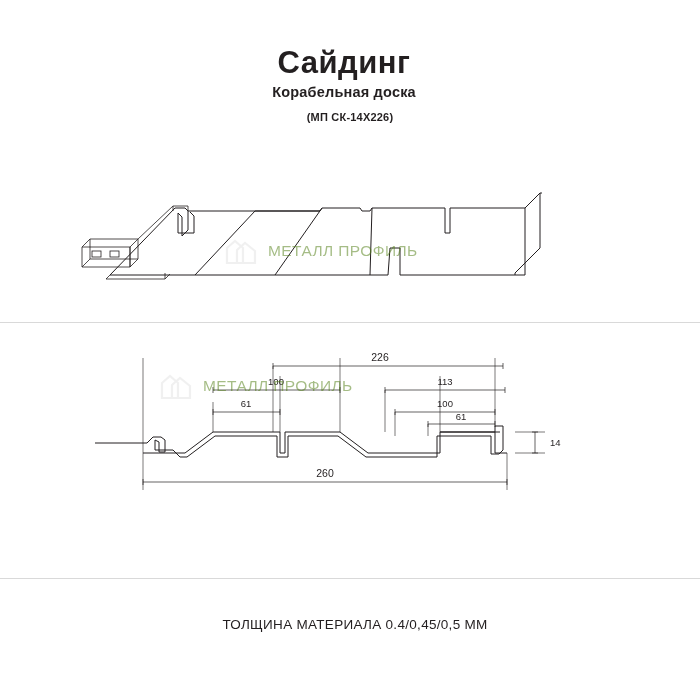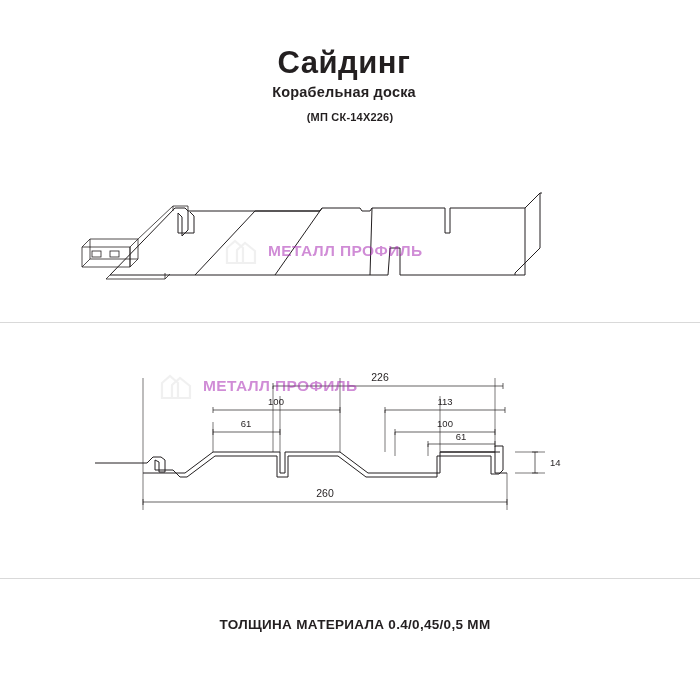--- a/index.html
+++ b/index.html
@@ -65,36 +65,36 @@
     background: #d9d9d9;
   }
   
   .footer {
     position: absolute;
     top: 617px;
     left: 0;
     right: 18px;
     text-align: center;
     font-size: 13.5px;
-    font-weight: bold;
+    font-weight: normal;
     letter-spacing: 0.3px;
     margin-left: 28px;
   }
   
   .iso-wrap {
     position: absolute;
     left: 70px;
     top: 175px;
     width: 570px;
     height: 135px;
   }
   .section-wrap {
     position: absolute;
     left: 95px;
-    top: 360px;
+    top: 340px;
     width: 530px;
     height: 230px;
   }
   svg { display: block; overflow: visible; }
   .ln { fill: none; stroke: #231f20; stroke-width: 1; }
   .ln-thin { fill: none; stroke: #231f20; stroke-width: 0.8; }
   .dim { fill: none; stroke: #231f20; stroke-width: 0.7; }
   .ext { fill: none; stroke: #231f20; stroke-width: 0.6; }
   .dimtext {
     font-family: "Liberation Sans", sans-serif;
@@ -107,22 +107,22 @@
   .wm {
     position: absolute;
     display: flex;
     align-items: center;
     gap: 9px;
     opacity: 0.5;
     pointer-events: none;
   }
   .wm .wm-text {
     font-size: 15.5px;
-    font-weight: bold;
-    color: #a21caf;
+    font-weight: normal;
+    color: #4d7c0f;
     letter-spacing: 0.4px;
     white-space: nowrap;
   }
   .wm .wm-logo {
     width: 34px;
     height: 28px;
     position: relative;
   }
   .wm1 { left: 225px; top: 237px; }
   .wm2 { left: 160px; top: 372px; }

